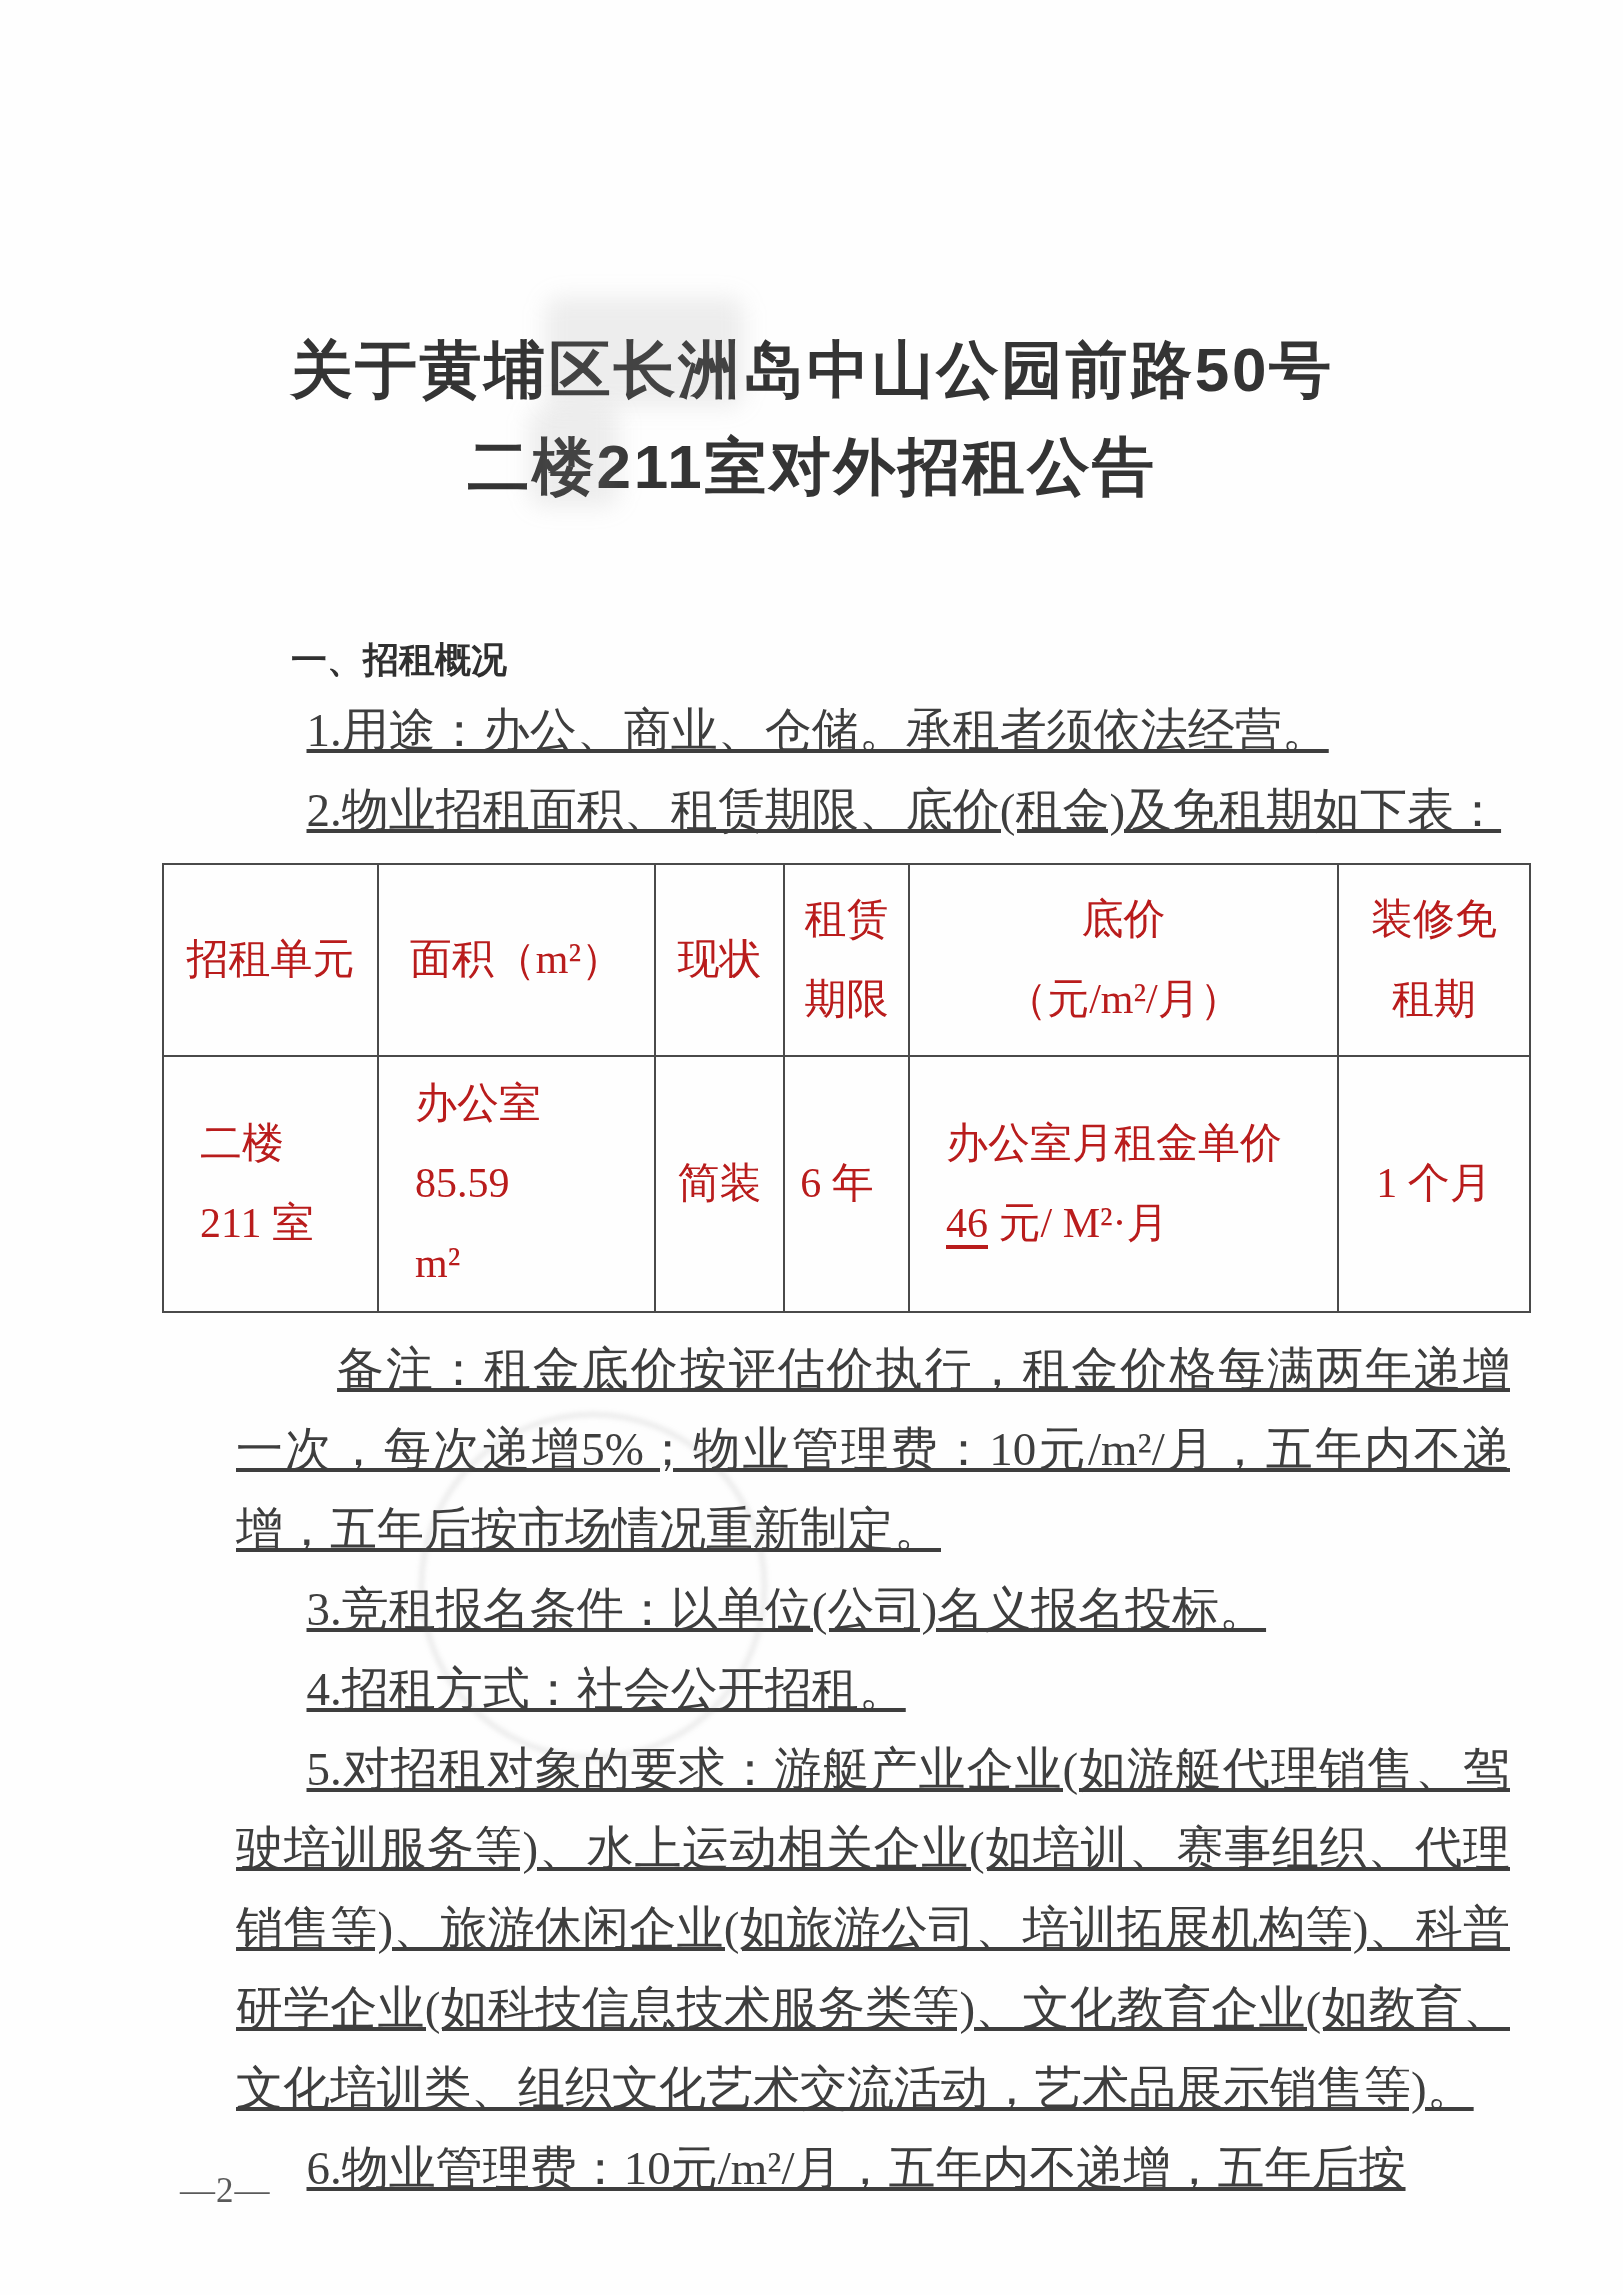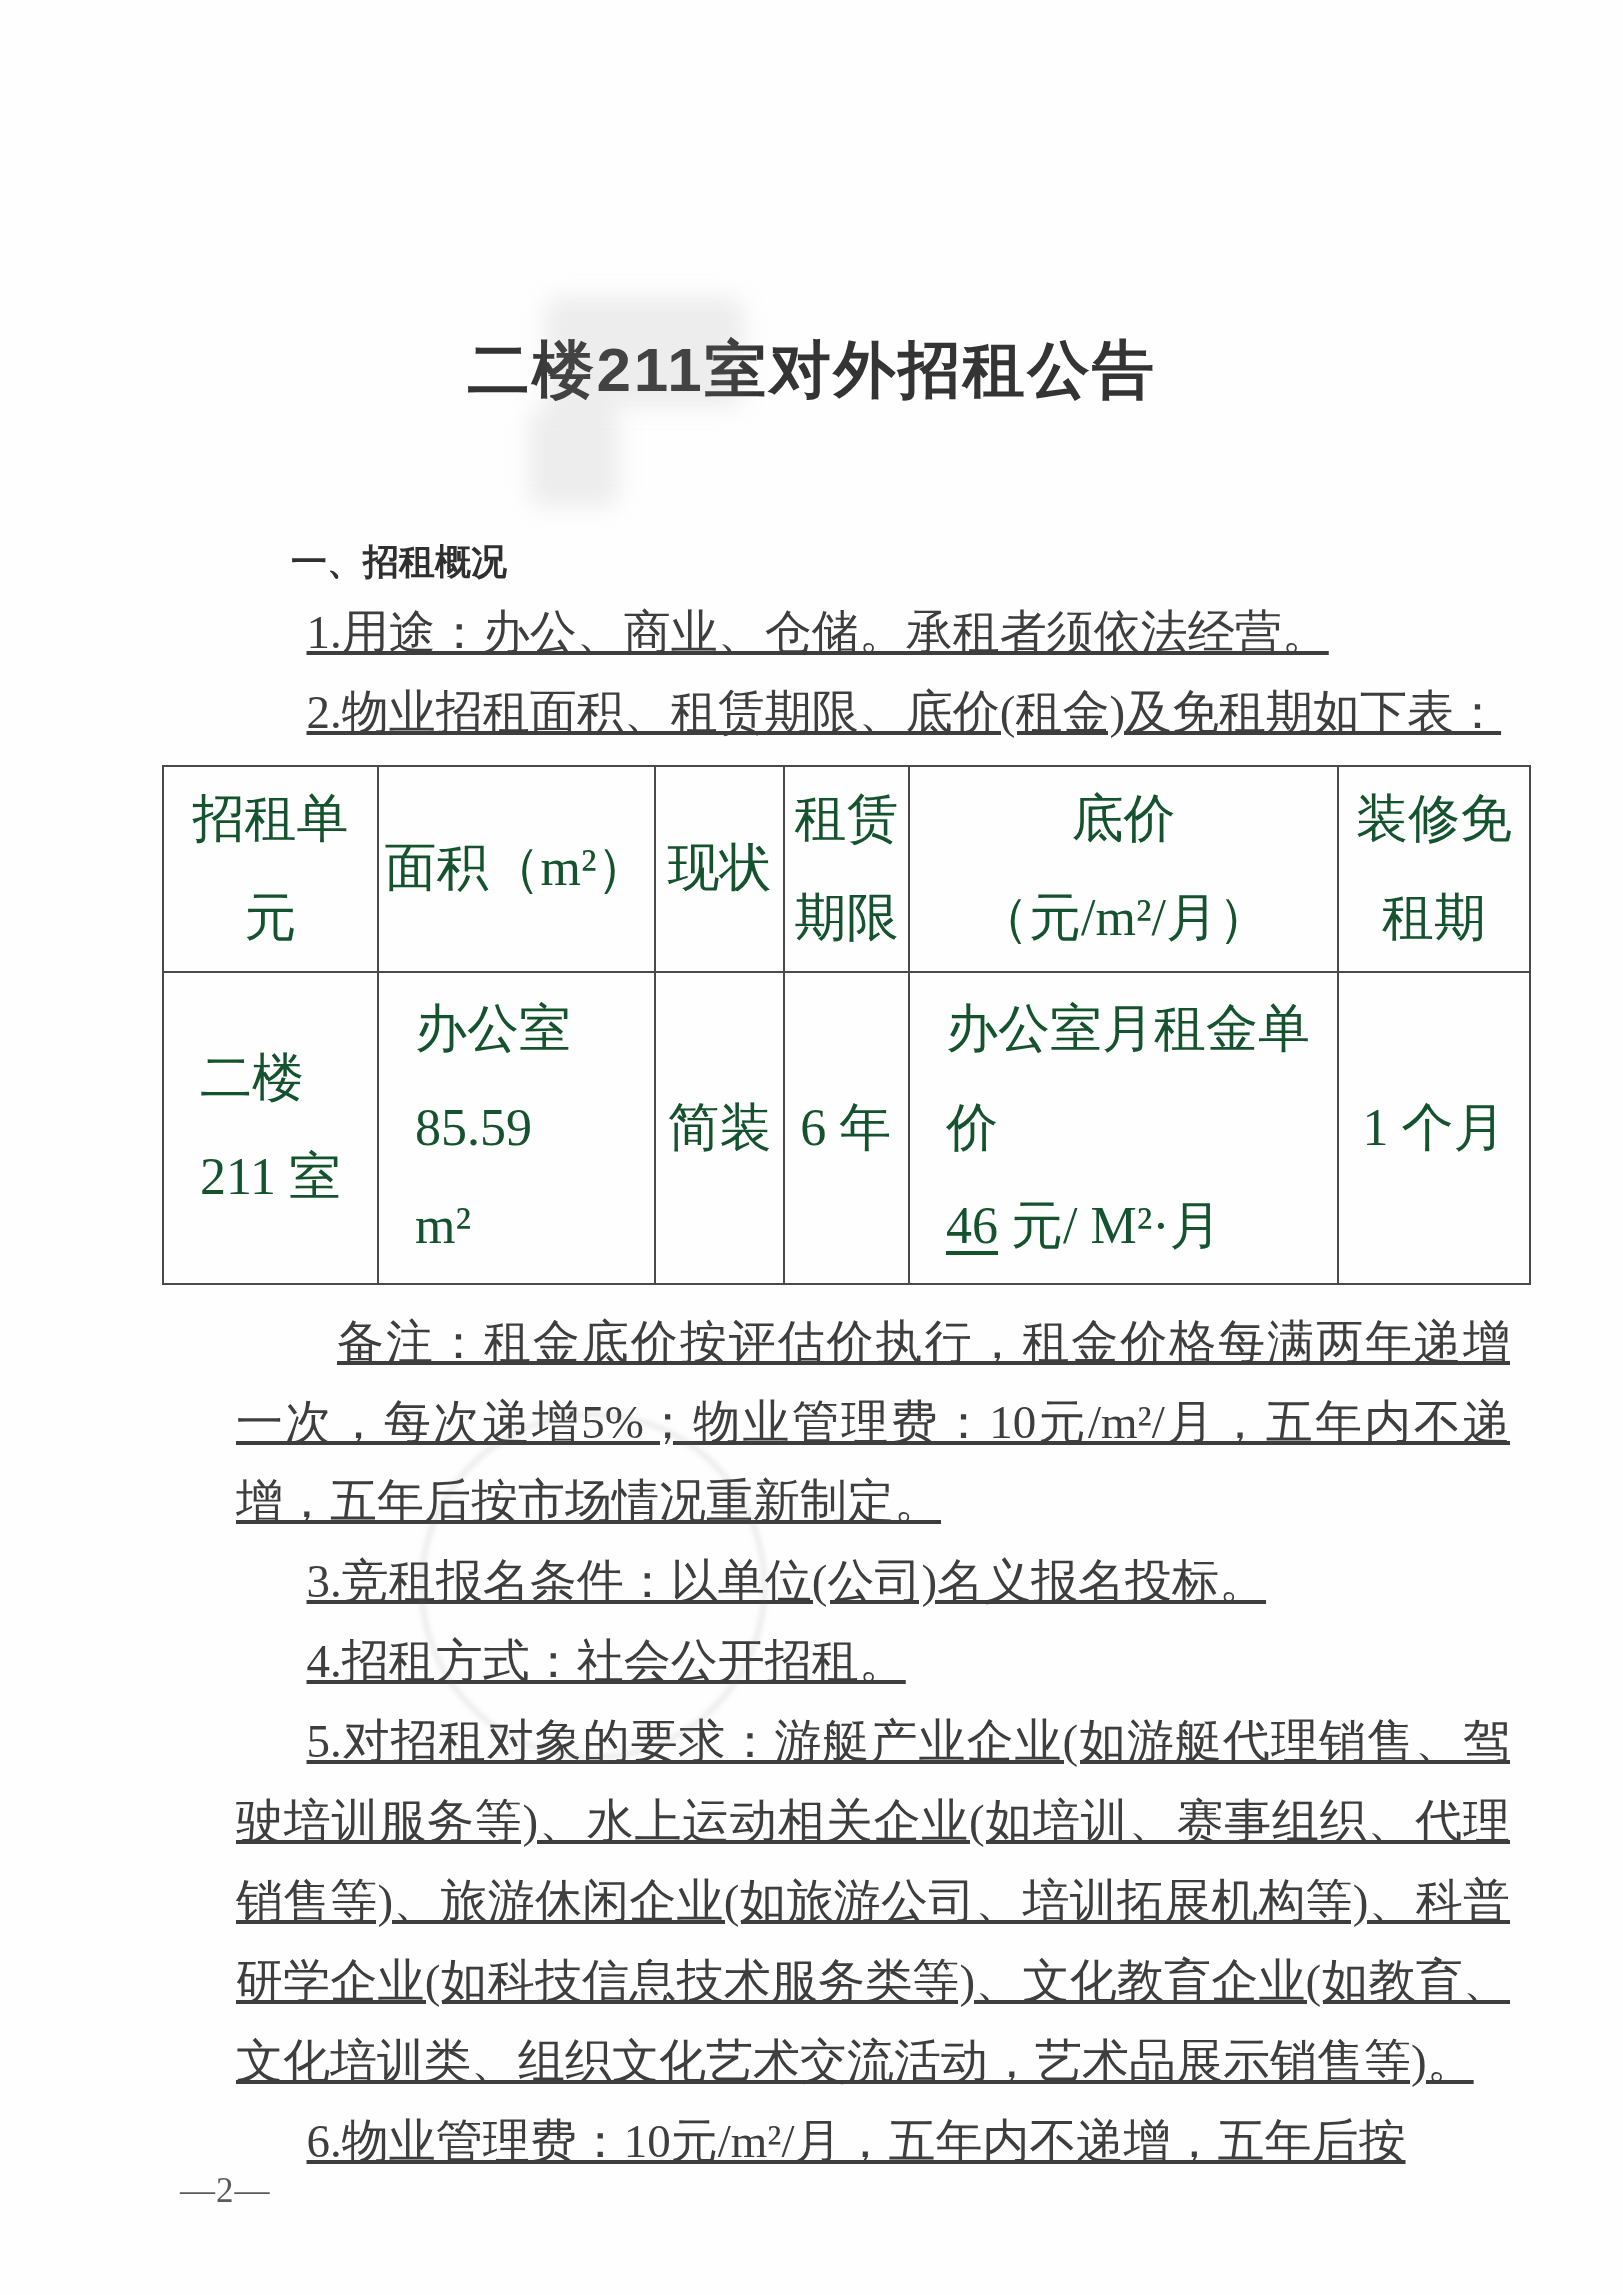--- a/index.html
+++ b/index.html
@@ -46,22 +46,22 @@
   }
   .para { margin: 0; text-indent: 1.5em; text-decoration: underline; }
   .para-remark { text-indent: 2.15em; }
 
   
   table.rental {
     border-collapse: collapse;
     table-layout: fixed;
     width: 1367px;
     margin: 12.3px 0 17.4px -74px;
-    font-size: 52px;
-    color: #14532d;
+    font-size: 42px;
+    color: #b91c1c;
   }
   .rental th, .rental td {
     border: 2.6px solid #4a4a4a;
     white-space: pre-line;
     vertical-align: middle;
   }
   .rental th {
     font-weight: 400;
     text-align: center;
     line-height: 1.9;
@@ -118,20 +118,21 @@
 </style>
 </head>
 <body>
 
 <div class="page">
 
   <div class="smudge smudge-1"></div>
   <div class="smudge smudge-2"></div>
 
   <h1 class="title-block">
+    <span class="title-line">关于黄埔区长洲岛中山公园前路50号</span>
     <span class="title-line">二楼211室对外招租公告</span>
   </h1>
 
   <div class="content">
     <h2 class="section-heading">一、招租概况</h2>
 
     <p class="para">1.用途：办公、商业、仓储。承租者须依法经营。</p>
     <p class="para">2.物业招租面积、租赁期限、底价(租金)及免租期如下表：</p>
 
     <table class="rental">

